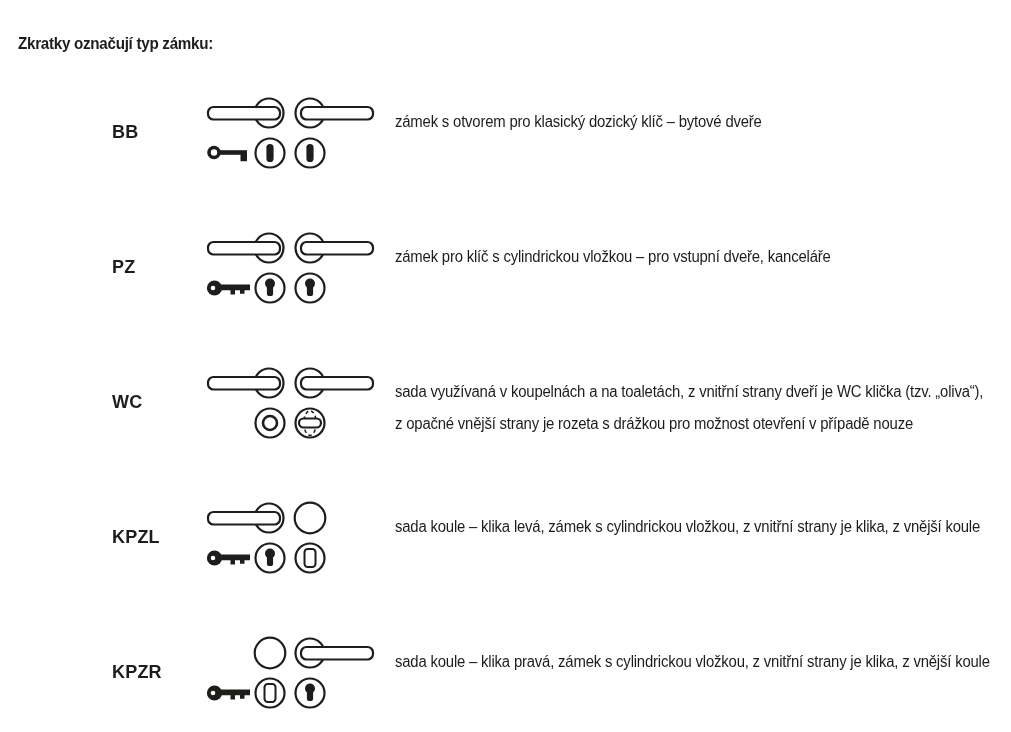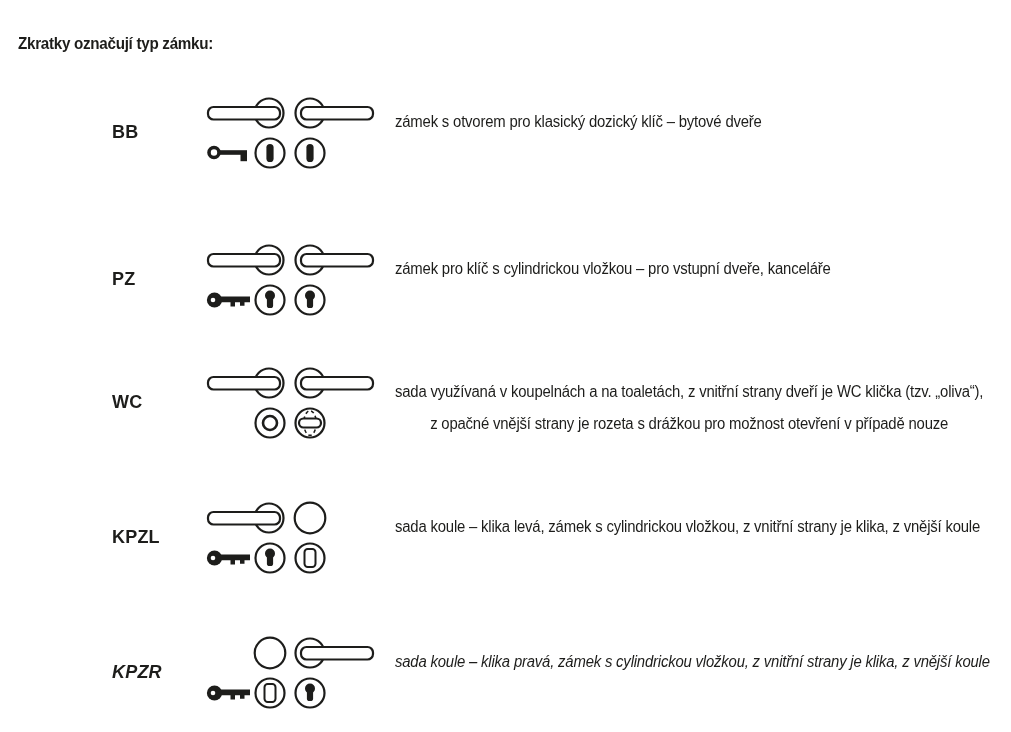--- a/index.html
+++ b/index.html
@@ -63,21 +63,21 @@
         <g>
           <circle cx="105" cy="55" r="14.5" class="s"></circle>
           <rect x="101.4" y="46" width="7.2" height="18" rx="3.6" fill="#1d1d1b"></rect>
         </g>
       </svg>
     <div class="desc">
         <div class="desc-line">zámek s otvorem pro klasický dozický klíč – bytové dveře</div>
       </div>
   </div>
 
-  <div class="row" style="top: 245px;">
+  <div class="row" style="top: 233px;">
     <div class="code">PZ</div>
     <svg class="icon-svg" width="170" height="76" viewBox="0 0 170 76" xmlns="http://www.w3.org/2000/svg">
         <g>
           <circle cx="64" cy="15" r="14.5" class="s"></circle>
           <rect x="3" y="9" width="72" height="12.5" rx="5.5" class="sw"></rect>
         </g>
         <g>
           <circle cx="105" cy="15" r="14.5" class="s"></circle>
           <rect x="96" y="9" width="72" height="12.5" rx="5.5" class="sw"></rect>
         </g>
@@ -95,21 +95,21 @@
           <circle cx="105" cy="55" r="14.5" class="s"></circle>
           <circle cx="105" cy="50.5" r="5" fill="#1d1d1b"></circle>
           <rect x="101.9" y="50.5" width="6.2" height="12.5" rx="2.6" fill="#1d1d1b"></rect>
         </g>
       </svg>
     <div class="desc">
         <div class="desc-line">zámek pro klíč s cylindrickou vložkou – pro vstupní dveře, kanceláře</div>
       </div>
   </div>
 
-  <div class="row" style="top: 368px; text-align: center;">
+  <div class="row" style="top: 368px;">
     <div class="code">WC</div>
     <svg class="icon-svg" width="170" height="76" viewBox="0 0 170 76" xmlns="http://www.w3.org/2000/svg">
         <g>
           <circle cx="64" cy="15" r="14.5" class="s"></circle>
           <rect x="3" y="9" width="72" height="12.5" rx="5.5" class="sw"></rect>
         </g>
         <g>
           <circle cx="105" cy="15" r="14.5" class="s"></circle>
           <rect x="96" y="9" width="72" height="12.5" rx="5.5" class="sw"></rect>
         </g>
@@ -152,21 +152,21 @@
         <g>
           <circle cx="105" cy="55" r="14.5" class="s"></circle>
           <rect x="99.5" y="46" width="11" height="18" rx="3.2" fill="#ffffff" stroke="#1d1d1b" stroke-width="2"></rect>
         </g>
       </svg>
     <div class="desc">
         <div class="desc-line">sada koule – klika levá, zámek s cylindrickou vložkou, z vnitřní strany je klika, z vnější koule</div>
       </div>
   </div>
 
-  <div class="row" style="top: 638px; font-style: italic;">
+  <div class="row" style="top: 638px;">
     <div class="code">KPZR</div>
     <svg class="icon-svg" width="170" height="76" viewBox="0 0 170 76" xmlns="http://www.w3.org/2000/svg">
         <g>
           <circle cx="65" cy="15" r="15.3" class="s"></circle>
         </g>
         <g>
           <circle cx="105" cy="15" r="14.5" class="s"></circle>
           <rect x="96" y="9" width="72" height="12.5" rx="5.5" class="sw"></rect>
         </g>
         <g>

